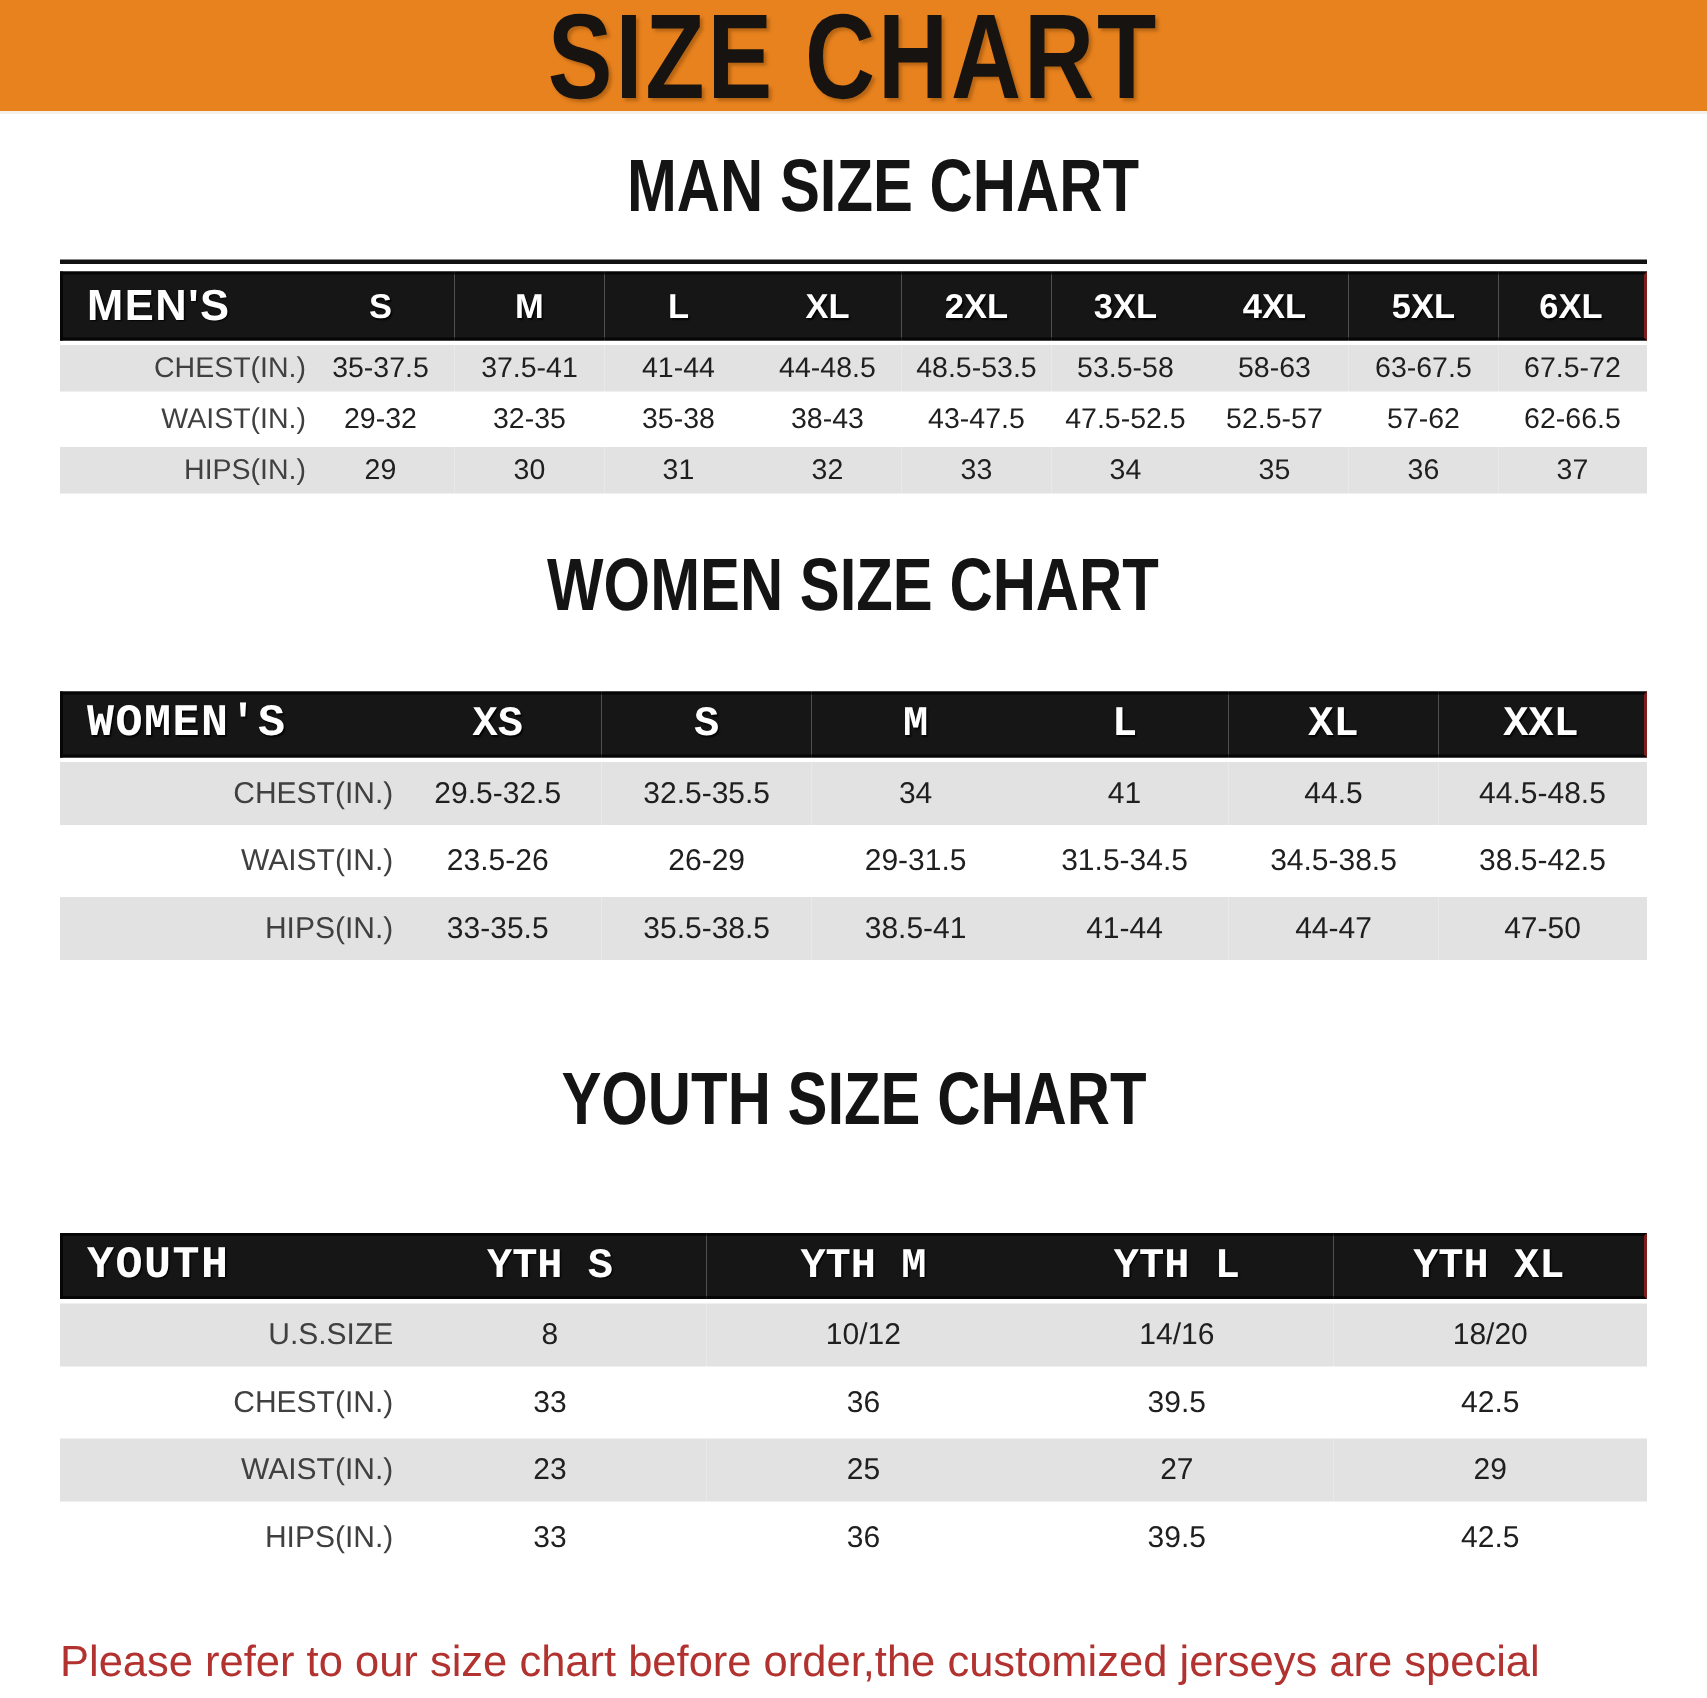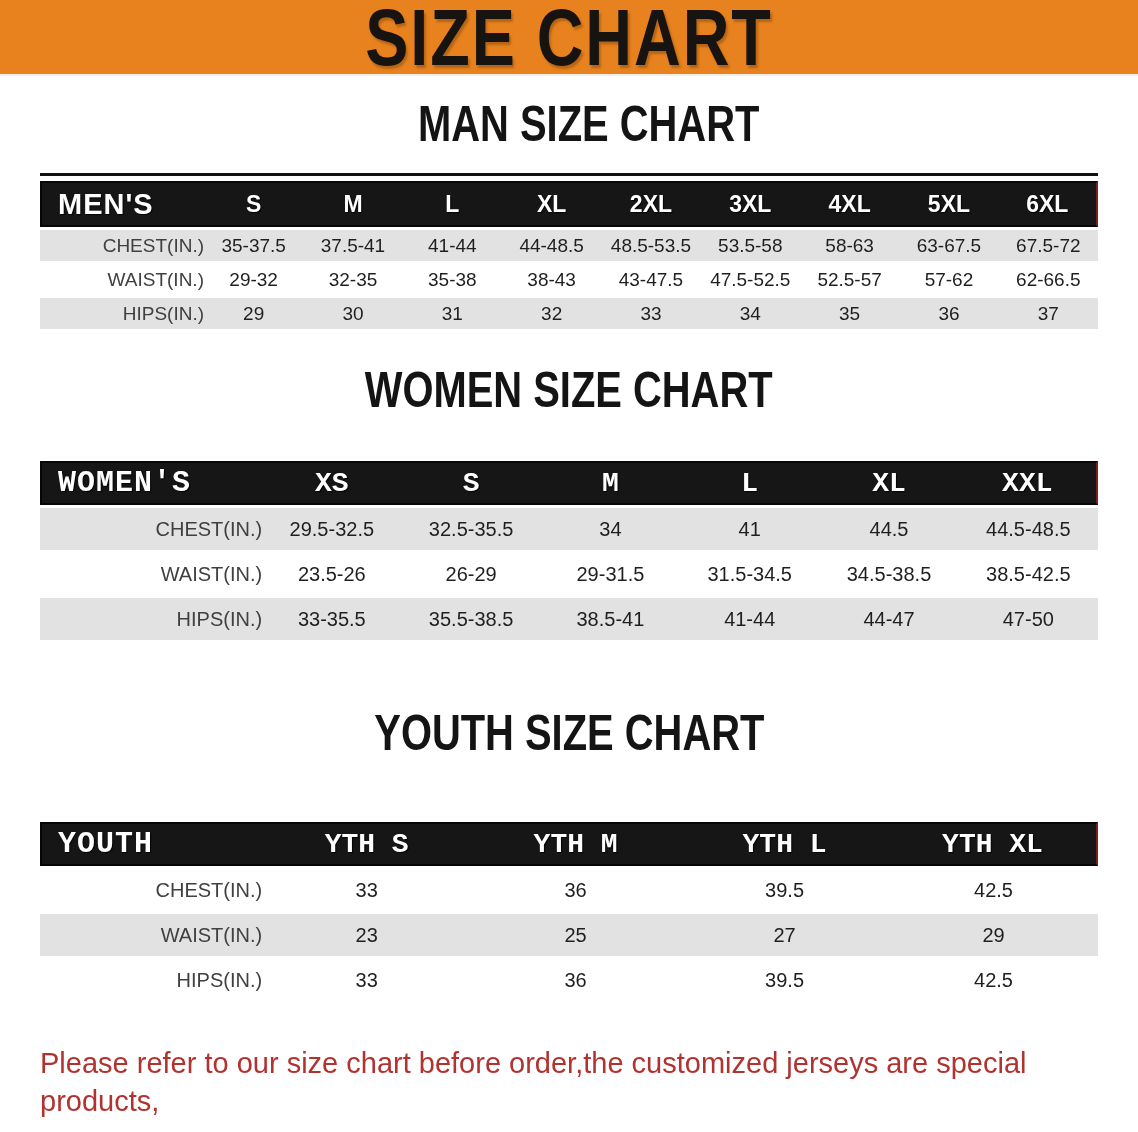--- a/index.html
+++ b/index.html
@@ -248,20 +248,27 @@
         <thead>
           <tr>
             <th class="corner">YOUTH</th>
             <th>YTH S</th>
             <th>YTH M</th>
             <th>YTH L</th>
             <th class="last">YTH XL</th>
           </tr>
         </thead>
         <tbody>
+          <tr class="alt">
+            <td class="row-label">U.S.SIZE</td>
+            <td>8</td>
+            <td>10/12</td>
+            <td>14/16</td>
+            <td>18/20</td>
+          </tr>
           <tr>
             <td class="row-label">CHEST(IN.)</td>
             <td>33</td>
             <td>36</td>
             <td>39.5</td>
             <td>42.5</td>
           </tr>
           <tr class="alt">
             <td class="row-label">WAIST(IN.)</td>
             <td>23</td>

